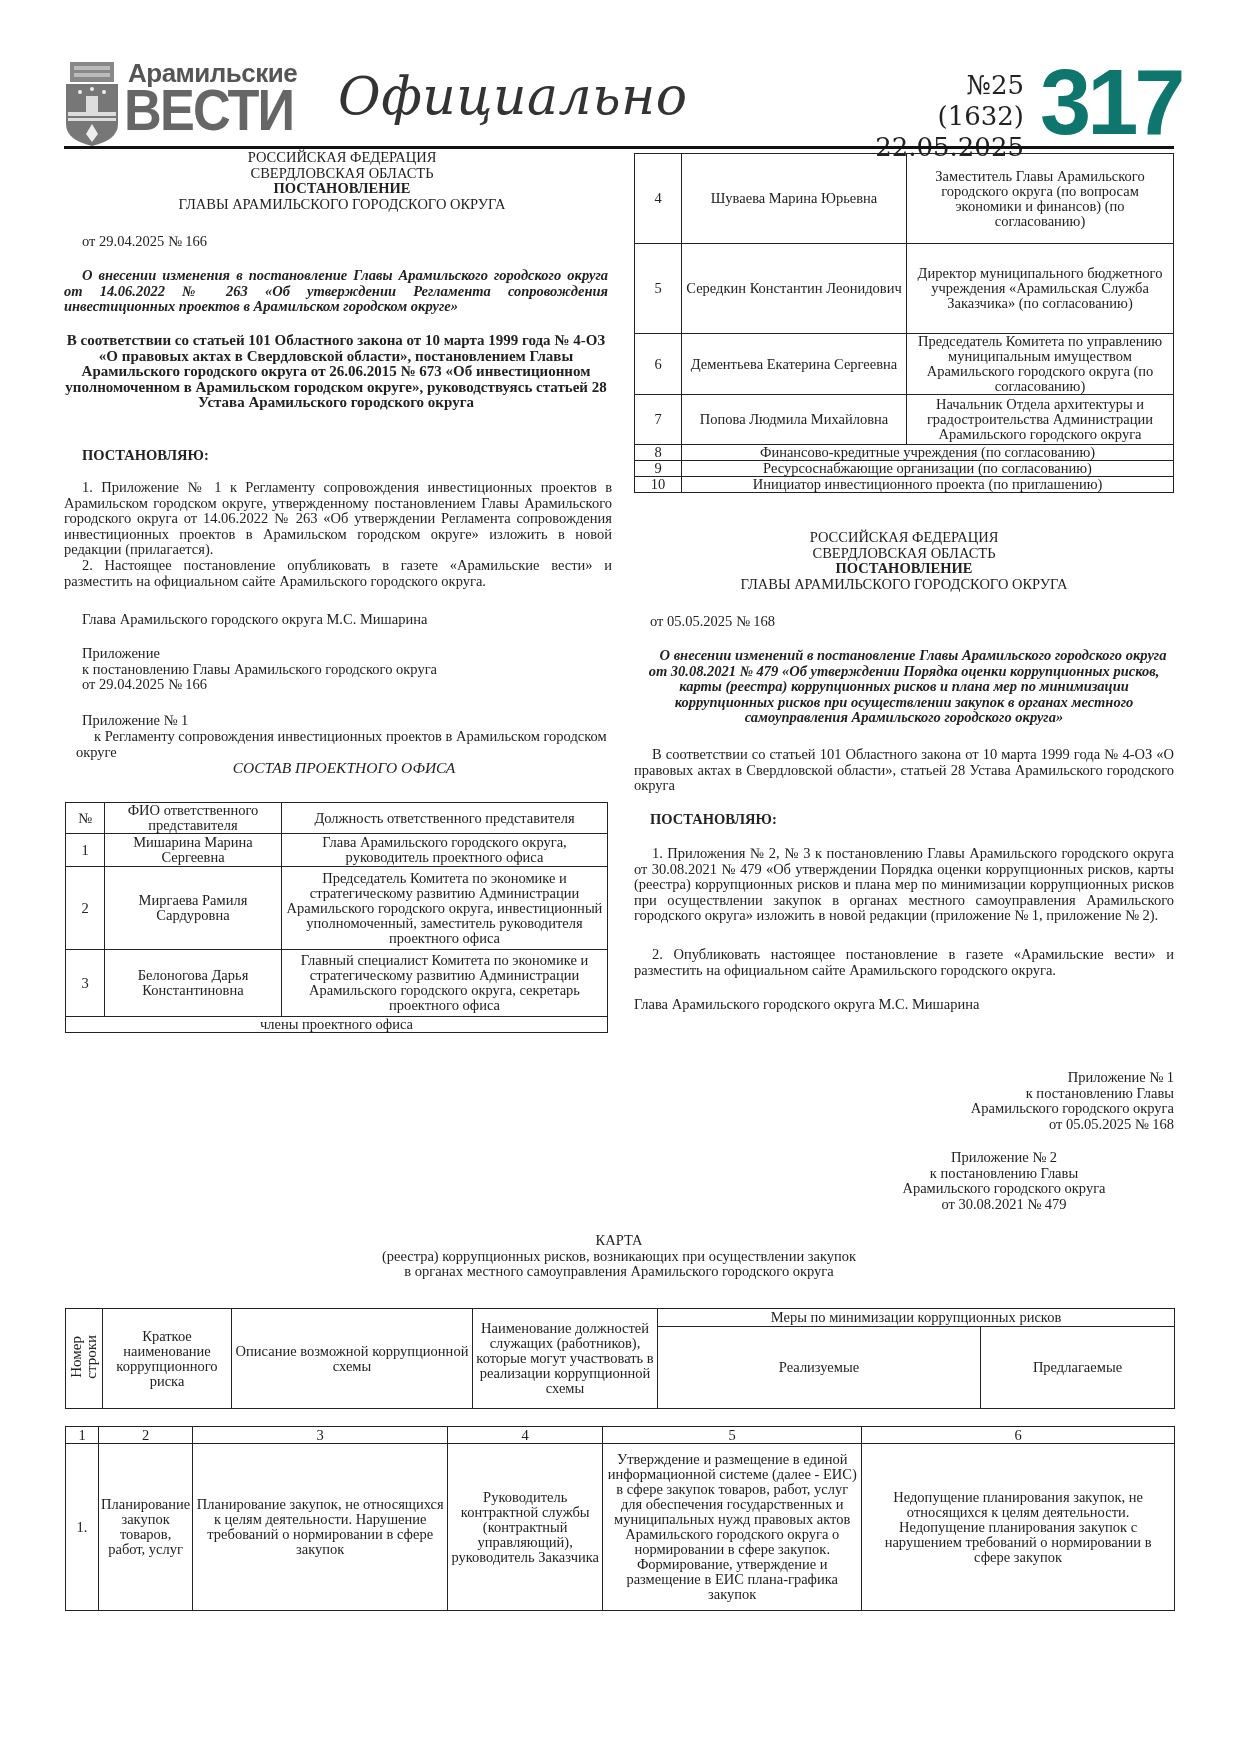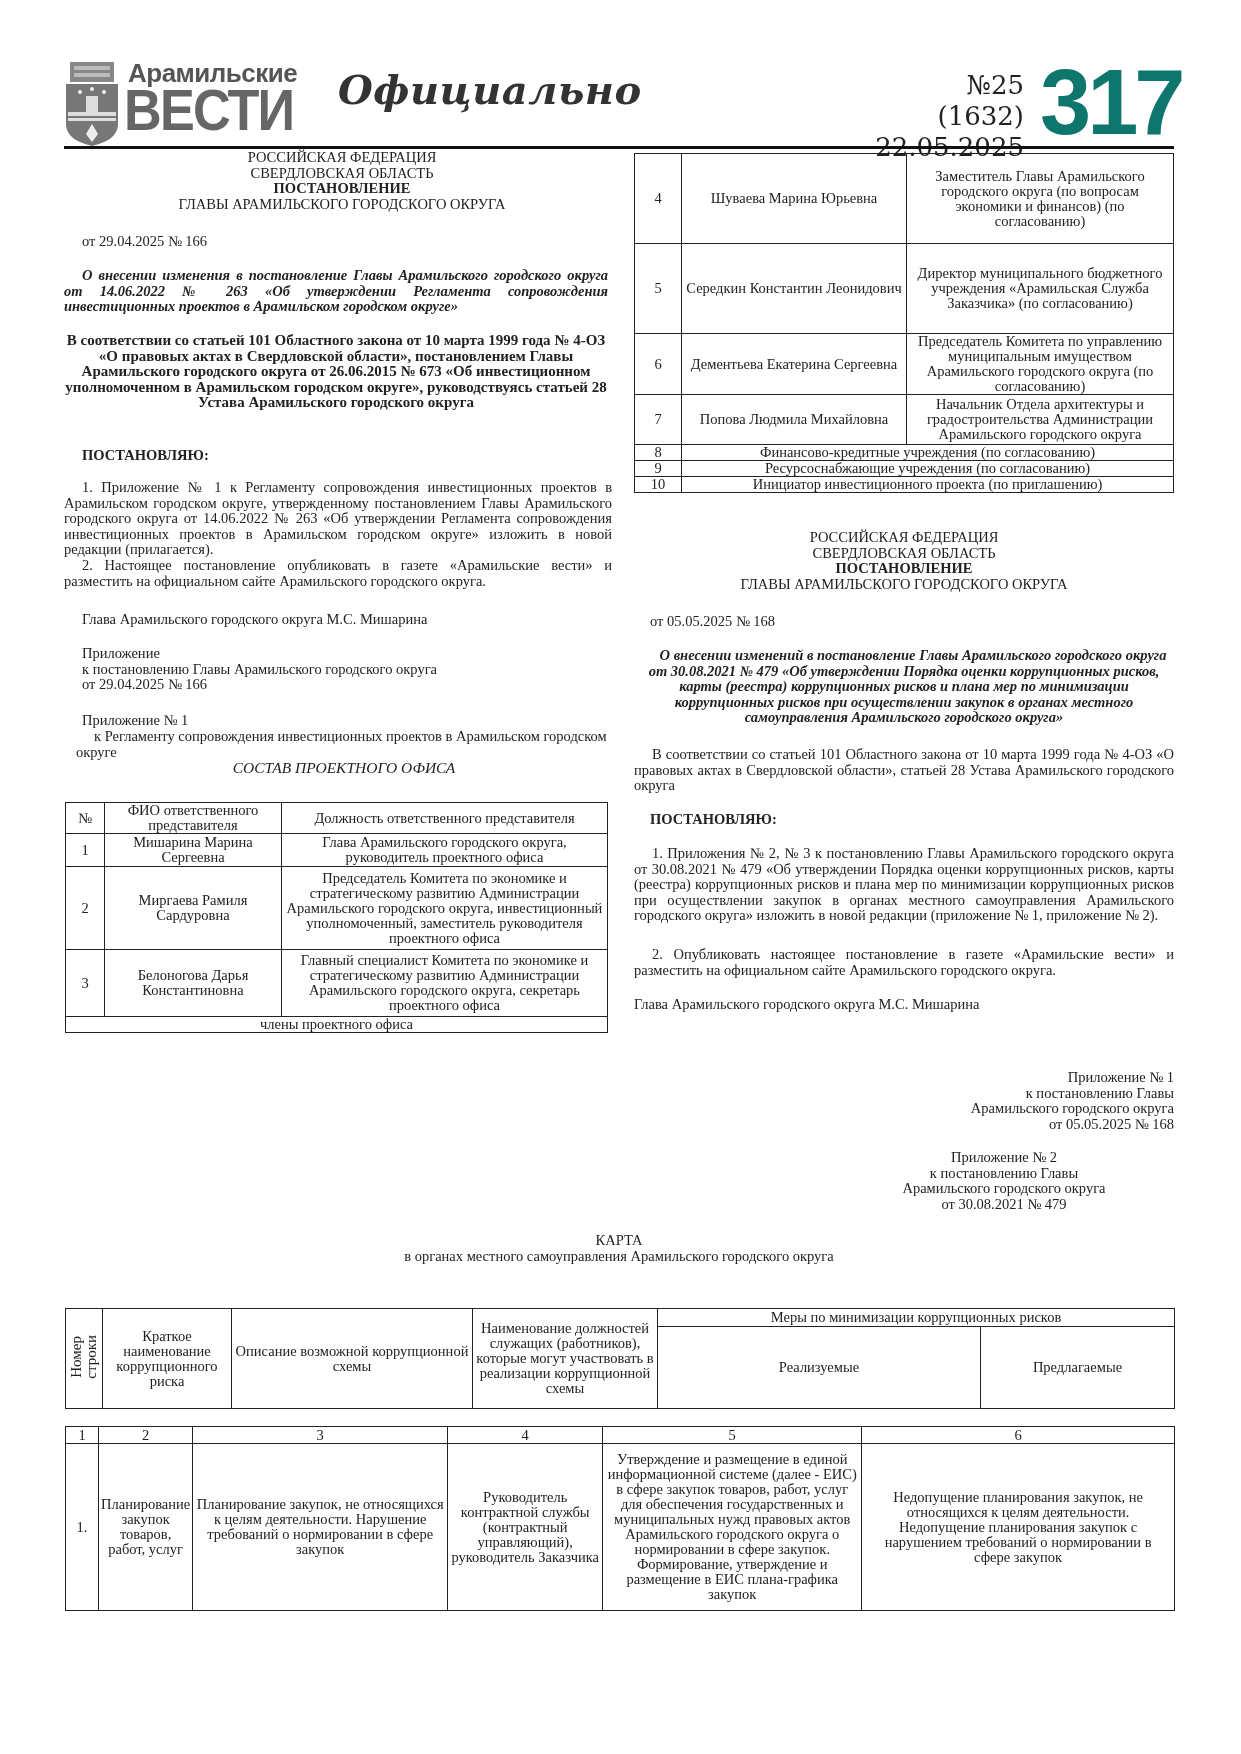--- a/index.html
+++ b/index.html
@@ -2,21 +2,21 @@
 <html><head>
 <meta charset="utf-8">
 <style>
   html,body{margin:0;padding:0;background:#fff;}
   body{width:1241px;height:1754px;position:relative;font-family:"Liberation Serif","DejaVu Serif",serif;color:#222;overflow:hidden;}
   .abs{position:absolute;}
   
   .logo{left:64px;top:58px;width:56px;height:88px;}
   .brand-top{left:128px;top:58px;font-family:"Liberation Sans","DejaVu Sans",sans-serif;font-size:26px;font-weight:bold;color:#555;letter-spacing:-0.5px;}
   .brand-main{left:124px;top:80px;font-family:"Liberation Sans","DejaVu Sans",sans-serif;font-size:58px;font-weight:bold;color:#666;line-height:60px;letter-spacing:-2px;transform:scaleX(0.9);transform-origin:left;}
-  .section-title{left:338px;top:66px;font-family:"DejaVu Serif","Liberation Serif",serif;font-style:italic;font-size:40px;color:#333;letter-spacing:0.5px;font-weight:bold;}
+  .section-title{left:338px;top:66px;font-family:"DejaVu Serif","Liberation Serif",serif;font-style:italic;font-size:52px;color:#333;letter-spacing:0.5px;}
   .issue{left:872px;top:70px;font-family:"DejaVu Serif",serif;font-size:26px;color:#222;text-align:right;line-height:31px;width:152px;}
   .pagenum{left:1040px;top:56px;font-family:"Liberation Sans","DejaVu Sans",sans-serif;font-weight:bold;font-size:92px;line-height:92px;color:#0f766e;letter-spacing:-4px;}
   .topline{left:64px;top:146px;width:1110px;height:3px;background:#111;}
   
   .txt{font-size:14.5px;line-height:15.5px;}
   .center{text-align:center;}
   .justify{text-align:justify;}
   .bold{font-weight:bold;}
   .ital{font-style:italic;}
   .para{text-indent:18px;}
@@ -125,21 +125,21 @@
     <td>7</td>
     <td>Попова Людмила Михайловна</td>
     <td>Начальник Отдела архитектуры и градостроительства Администрации Арамильского городского округа</td>
   </tr>
   <tr style="height:16px">
     <td>8</td>
     <td colspan="2">Финансово-кредитные учреждения (по согласованию)</td>
   </tr>
   <tr style="height:16px">
     <td>9</td>
-    <td colspan="2">Ресурсоснабжающие учреждения (по согласованию)</td>
+    <td colspan="2">Ресурсоснабжающие организации (по согласованию)</td>
   </tr>
   <tr style="height:16px">
     <td>10</td>
     <td colspan="2">Инициатор инвестиционного проекта (по приглашению)</td>
   </tr>
 </tbody>
   </table>
 
 <div class="abs txt center" style="left:634px;top:530px;width:540px;">
   <div>РОССИЙСКАЯ ФЕДЕРАЦИЯ</div>
@@ -163,20 +163,21 @@
 </div>
 <div class="abs txt right" style="left:834px;top:1150px;width:340px;text-align:center;">
   <div>Приложение № 2</div>
   <div>к постановлению Главы</div>
   <div>Арамильского городского округа</div>
   <div>от 30.08.2021 № 479</div>
 </div>
 
 <div class="abs txt center" style="left:64px;top:1233px;width:1110px;">
   <div>КАРТА</div>
+  <div>(реестра) коррупционных рисков, возникающих при осуществлении закупок</div>
   <div>в органах местного самоуправления Арамильского городского округа</div>
 </div>
 
 <table class="abs" style="left:65px;top:1308px;width:1110px;">
   <tbody>
       <tr style="height:18px">
     <td rowspan="2" style="width:36px;padding:0;"><span class="vert">Номер
 строки</span></td>
     <td rowspan="2" style="width:124px">Краткое наименование коррупционного риска</td>
     <td rowspan="2" style="width:236px">Описание возможной коррупционной схемы</td>

